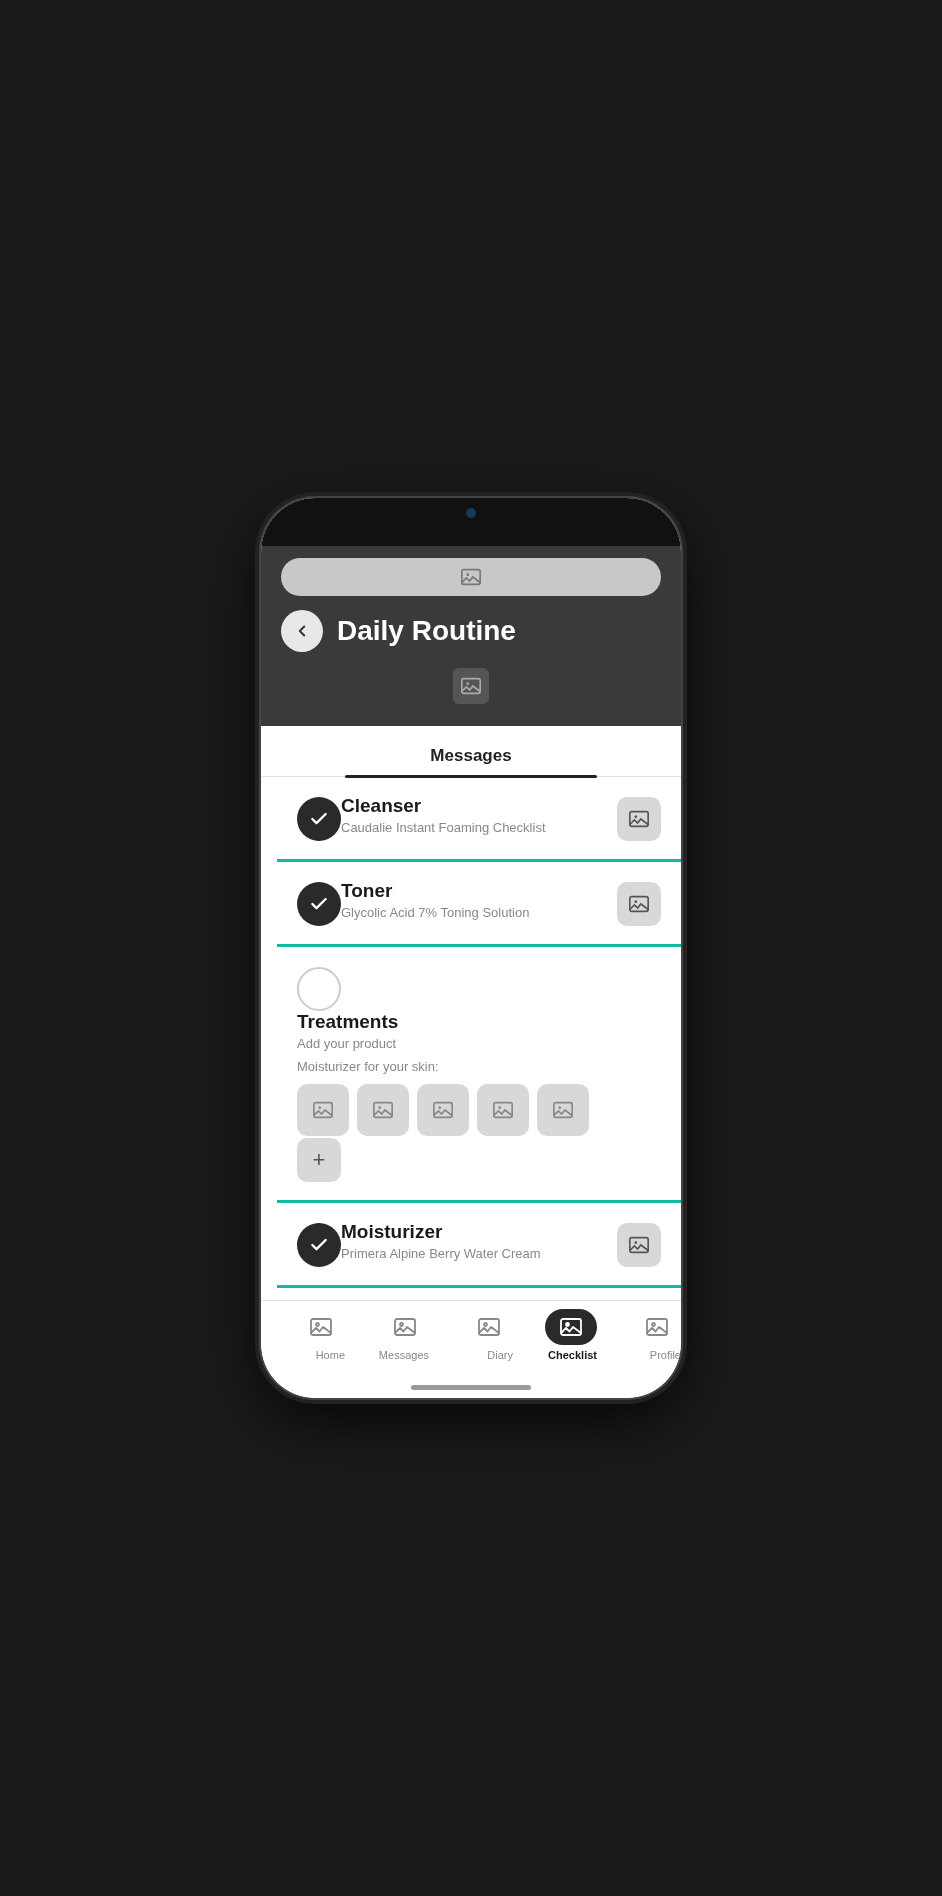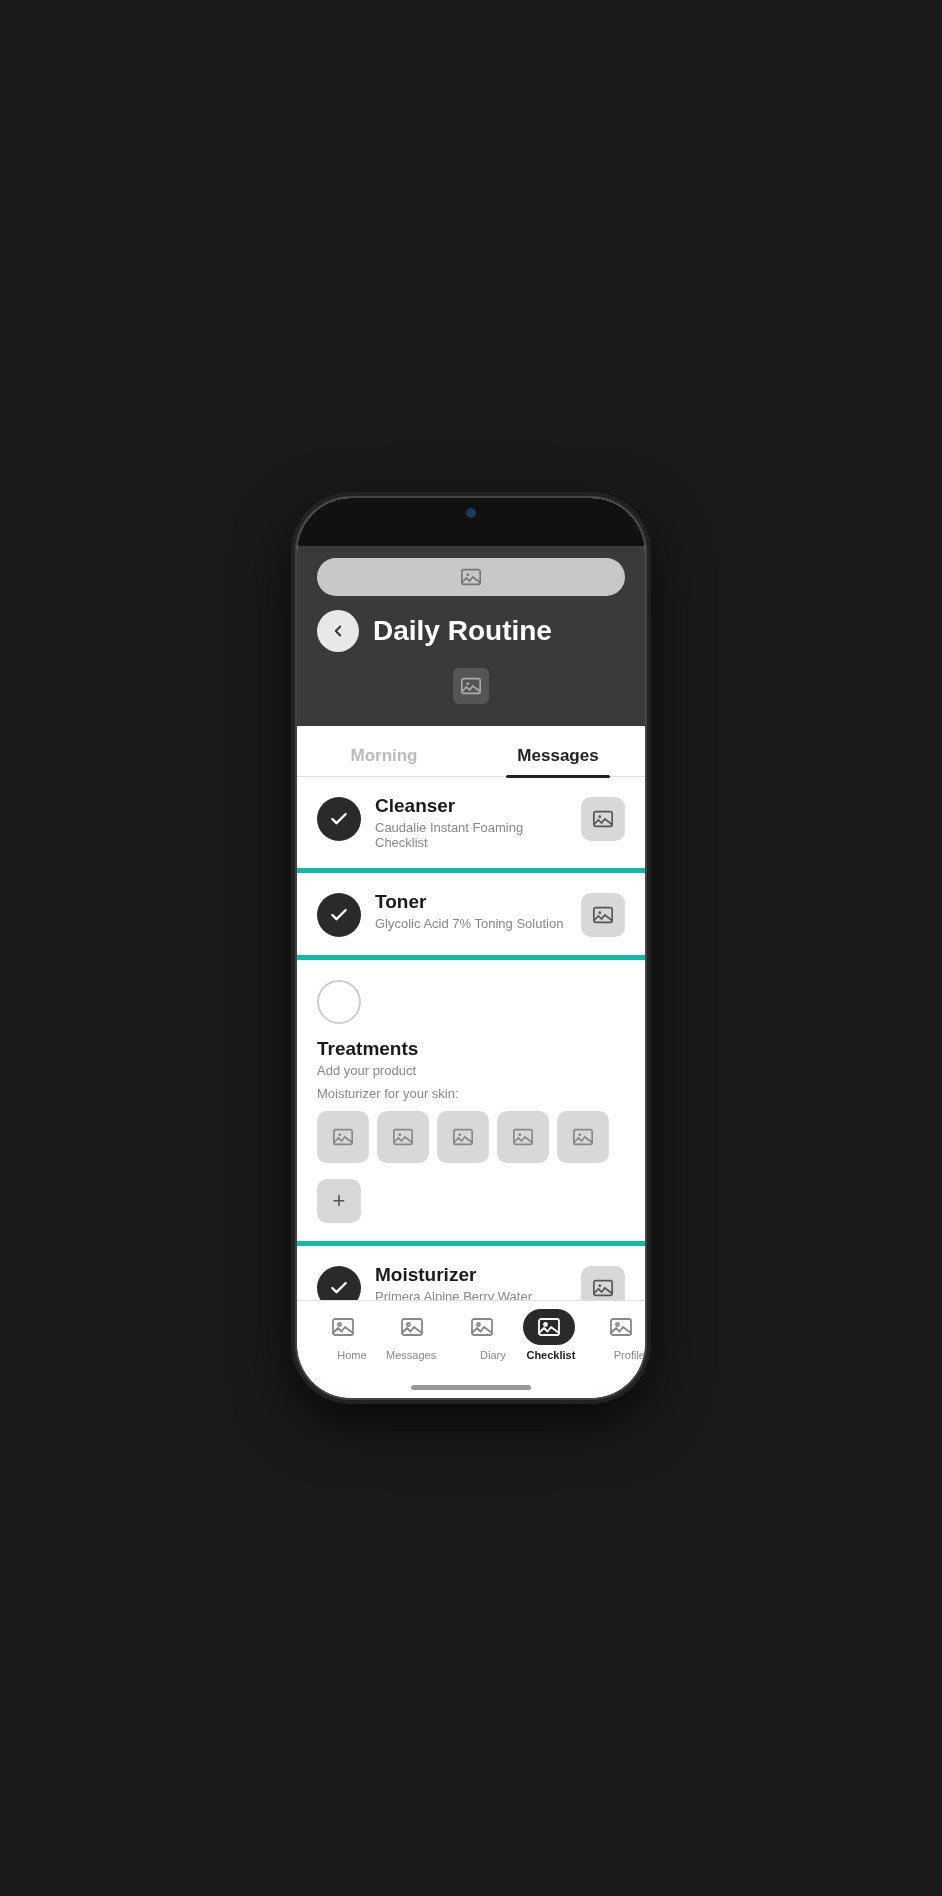--- a/index.html
+++ b/index.html
@@ -7,21 +7,21 @@
     body {
       background: #1a1a1a;
       display: flex;
       justify-content: center;
       align-items: center;
       min-height: 100vh;
       font-family: -apple-system, BlinkMacSystemFont, 'Helvetica Neue', Arial, sans-serif;
     }
 
     .phone-frame {
-      width: 348px;
+      width: 420px;
       height: 900px;
       background: #7f1d1d;
       border-radius: 54px;
       position: relative;
       box-shadow:
         0 0 0 2px #444,
         0 0 0 6px #222,
         0 20px 60px rgba(0,0,0,0.8);
       overflow: hidden;
     }
@@ -182,22 +182,23 @@
     .content {
       flex: 1;
       overflow-y: auto;
       background: #fff;
     }
 
     .routine-item {
       display: flex;
       align-items: flex-start;
       padding: 18px 20px;
-      border-bottom: 5px solid #14b8a6;
-      gap: 14px;
+      border-bottom: 3px solid #14b8a6;
+      gap: 0;
+      margin-left: 16px;
     }
 
     .check-circle {
       width: 44px;
       height: 44px;
       border-radius: 50%;
       flex-shrink: 0;
       display: flex;
       align-items: center;
       justify-content: center;
@@ -368,23 +369,20 @@
           <svg width="22" height="22" viewBox="0 0 24 24" fill="none">
             <rect x="2" y="4" width="20" height="16" rx="2" ry="2" fill="none" stroke="#aaa" stroke-width="1.8"></rect>
             <circle cx="8.5" cy="9.5" r="1.5" fill="#aaa"></circle>
             <polyline points="2,18 7,13 10.5,16.5 14,12 22,18" fill="none" stroke="#aaa" stroke-width="1.8"></polyline>
           </svg>
         </div>
       </div>
     </div>
 
     <div class="tabs">
-      <div class="tab">
-        <span>Morning</span>
-      </div>
       <div class="tab active">
         <span>Messages</span>
       </div>
     </div>
 
     <div class="content">
 
       <div class="routine-item">
         <div class="check-circle checked">
           <svg width="20" height="20" viewBox="0 0 24 24" fill="none" stroke="#fff" stroke-width="2.8" stroke-linecap="round" stroke-linejoin="round">

